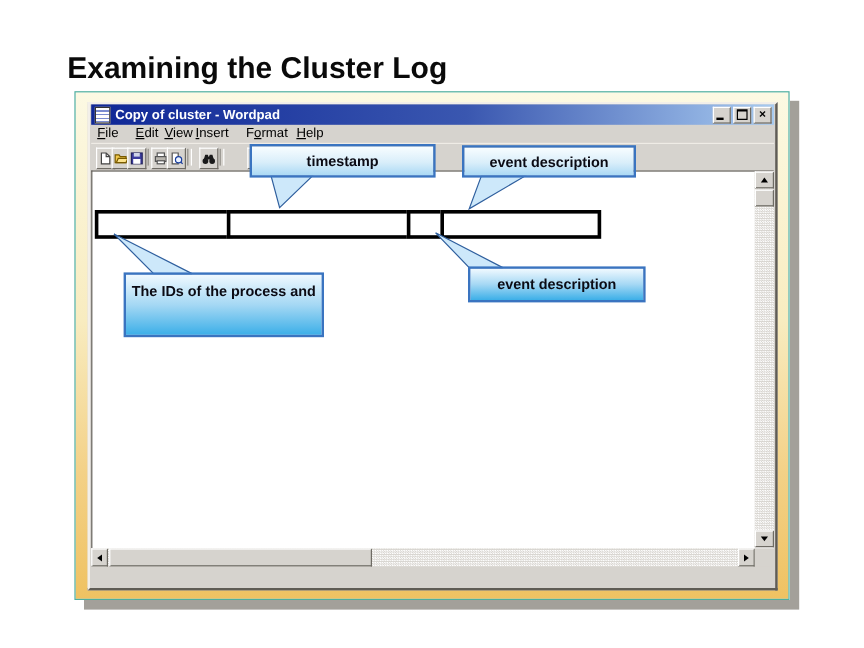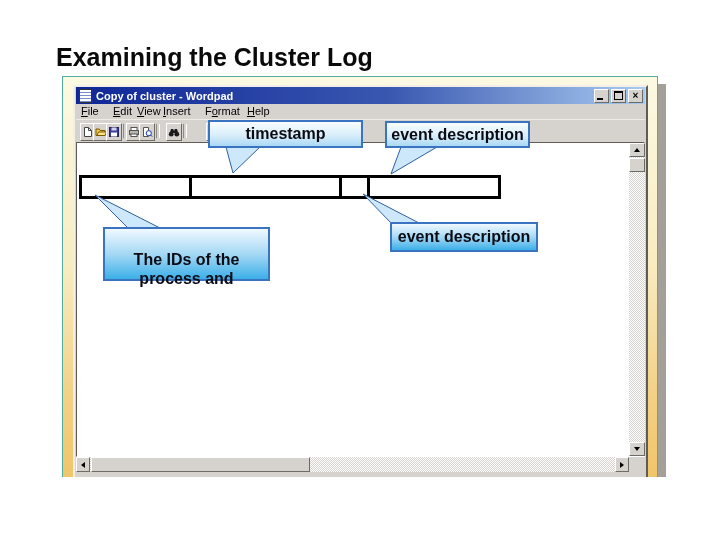--- a/index.html
+++ b/index.html
@@ -1,16 +1,16 @@
 <!DOCTYPE html>
 <html><head>
 <meta charset="utf-8">
 <style>
   html,body{margin:0;padding:0;background:#fff;}
-  .page{position:relative;width:720px;height:477px;background:#ffffff;overflow:hidden;
+  .page{position:relative;width:720px;height:540px;background:#ffffff;overflow:hidden;
         font-family:"Liberation Sans",sans-serif;}
   .abs{position:absolute;box-sizing:border-box;}
 
   
   .slide-title{left:56px;top:26px;font-size:25px;font-weight:bold;color:#0a0a0a;letter-spacing:0;}
 
   
   .panel{left:62px;top:76px;width:596px;height:424px;border:1px solid #4fae9f;
          background:linear-gradient(180deg,#fcf9e3 0%,#f8ecc0 45%,#f3d187 75%,#efc262 100%);
          box-shadow:8px 8px 0 #a3a09a;}
@@ -66,26 +66,26 @@
   .statusbar{left:76px;top:472px;width:569px;height:17px;background:#d6d3ce;border-top:1px solid #fff;}
   .status-text{position:absolute;left:4px;top:3px;font-size:10px;color:#000;}
   .status-cell{position:absolute;top:3px;height:11px;background:#d6d3ce;border:1px solid;
                border-color:#8f8c85 #ffffff #ffffff #8f8c85;}
   .grip{position:absolute;left:556px;top:4px;width:11px;height:11px;
         background:repeating-linear-gradient(135deg,transparent 0 2px,#97948c 2px 3px,#ffffff 3px 4px);}
 
   
   .tails{left:0;top:0;width:720px;height:540px;pointer-events:none;z-index:5;}
   .callout{z-index:6;border:2px solid #3a74c0;display:flex;align-items:center;justify-content:center;
-           text-align:center;font-weight:bold;font-size:16px;color:#0b0b14;}
+           text-align:center;font-weight:bold;font-size:12px;color:#0b0b14;}
   .callout-light{background:linear-gradient(180deg,#f8fdff 0%,#d9eefa 55%,#abd9f4 100%);}
   .callout-deep{background:linear-gradient(180deg,#f0f9ff 0%,#a5d8f4 50%,#3cafe8 100%);}
   .co-timestamp{left:208px;top:120px;width:155px;height:28px;}
   .co-event-top{left:385px;top:121px;width:145px;height:27px;}
-  .co-ids{left:103px;top:227px;width:167px;height:54px;align-items:flex-start;line-height:19px;padding-top:21px;}
+  .co-ids{left:103px;top:227px;width:167px;height:54px;align-items:flex-start;line-height:19px;padding-top:5px;}
   .co-event-bottom{left:390px;top:222px;width:148px;height:30px;}
 </style>
 </head>
 <body>
 
 <div class="page">
 
   <h1 class="abs slide-title">Examining the Cluster Log</h1>
 
   <div class="abs panel"></div>

